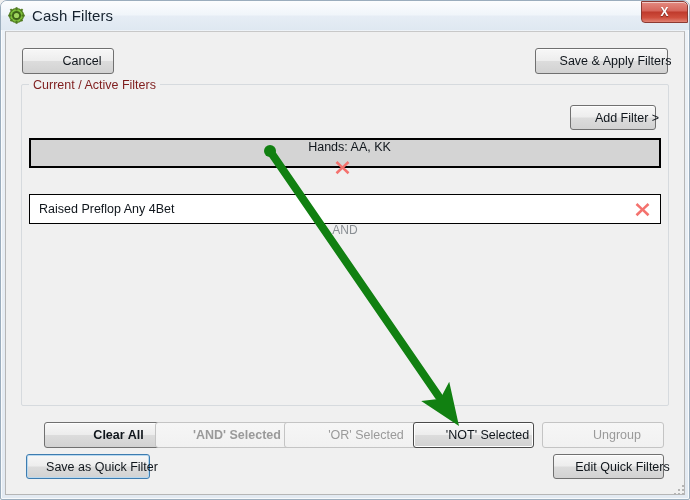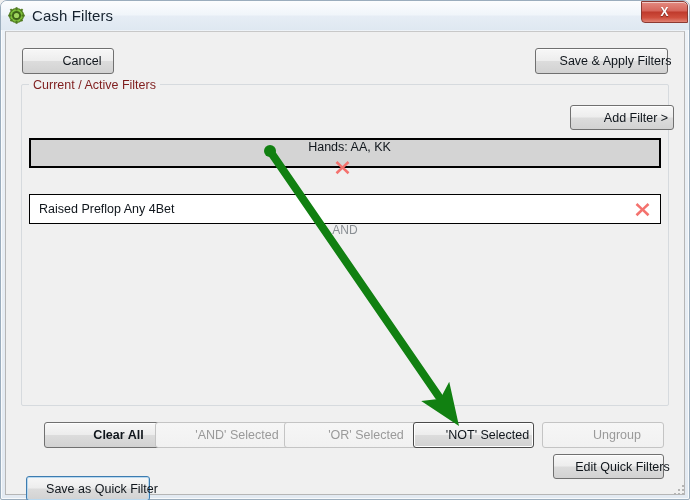--- a/index.html
+++ b/index.html
@@ -120,21 +120,20 @@
   .btn.disabled {
     color: #9a9a9a;
     border-color: #c4c4c4;
     background: linear-gradient(to bottom, #f6f6f6 0%, #f1f1f1 100%);
     box-shadow: none;
   }
   .btn.bold { font-weight: bold; }
   .btn.focused {
     border: 1px solid #3d7cb0;
     box-shadow: inset 0 0 0 1px #b8d8ef, inset 0 1px 0 rgba(255,255,255,0.8);
-    margin-top: 22px;
   }
   .btn.hovered {
     border: 1px solid #4a4a4a;
     box-shadow: inset 0 0 0 1px #ffffff, inset 0 1px 0 rgba(255,255,255,0.9);
   }
 
   
   .groupbox {
     position: absolute;
     left: 21px;
@@ -271,21 +270,21 @@
     <span>Cancel</span>
   </div>
 
   <div class="btn" style="left:535px; top:48px; width:133px; height:26px;">
     <span>Save &amp; Apply Filters</span>
   </div>
 
   <div class="groupbox"></div>
   <div class="groupbox-label">Current / Active Filters</div>
 
-  <div class="btn" style="left:570px; top:105px; width:104px; height:25px;">
+  <div class="btn" style="left:570px; top:105px; width:86px; height:25px;">
     <span>Add Filter &gt;</span>
   </div>
 
   <div class="filter-list">
 
     <div class="filter-row selected" style="top:0px;">
       <span class="filter-label">Hands: AA, KK</span>
       <span class="filter-delete">
         <svg width="17" height="17" viewBox="0 0 17 17">
           <path d="M3.4 2.0 L8.5 7.0 L13.6 2.0 L15.4 4.0 L10.4 8.6 L15.4 13.2 L13.6 15.2 L8.5 10.2 L3.4 15.2 L1.6 13.2 L6.6 8.6 L1.6 4.0 Z" fill="#f4726e"></path>
@@ -303,21 +302,21 @@
         </svg>
       </span>
     </div>
 
   </div>
 
   <div class="btn bold" style="left:44px; top:422px; width:121px; height:26px;">
     <span>Clear All</span>
   </div>
 
-  <div class="btn disabled" style="left:155px; top:422px; width:136px; height:26px;">
+  <div class="btn disabled" style="left:155px; top:422px; width:136px; height:26px;font-weight:bold;">
     <span>'AND' Selected</span>
   </div>
 
   <div class="btn disabled" style="left:284px; top:422px; width:136px; height:26px;">
     <span>'OR' Selected</span>
   </div>
 
   <div class="btn hovered" style="left:413px; top:422px; width:121px; height:26px;">
     <span>'NOT' Selected</span>
   </div>

